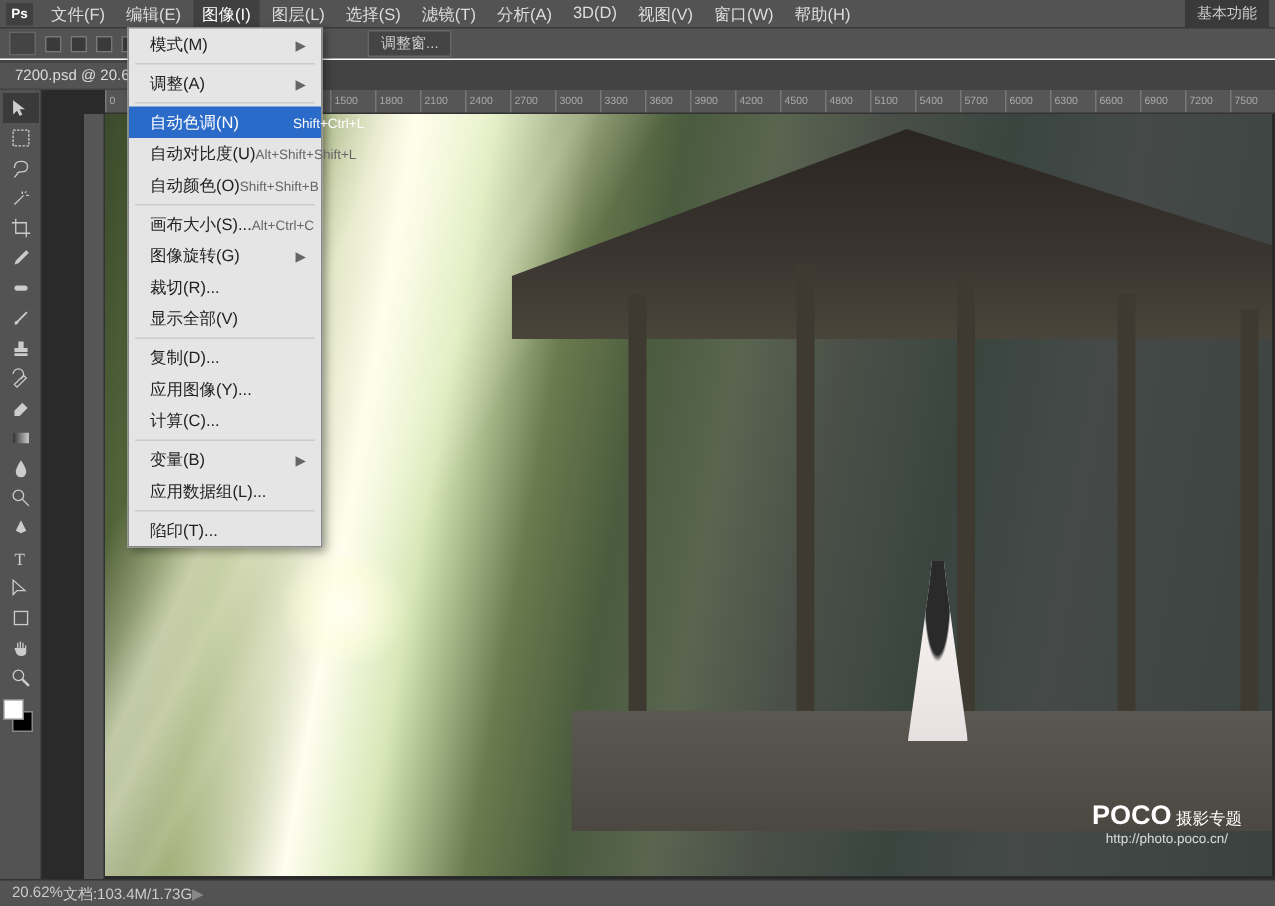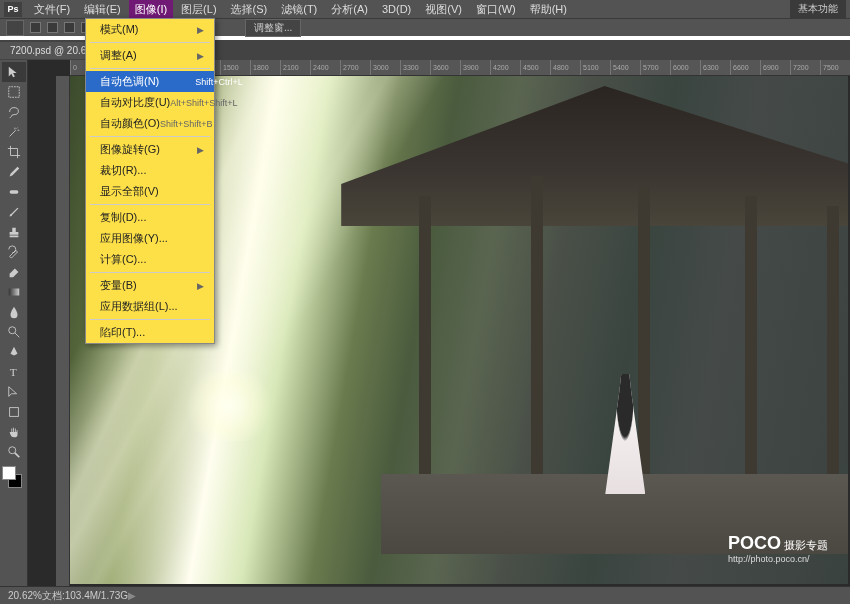--- a/index.html
+++ b/index.html
@@ -33,37 +33,37 @@
       align-items: center;
       justify-content: center;
       margin-right: 4px;
     }
     .menu-item {
       padding: 2px 6px;
       cursor: pointer;
       color: #ddd;
     }
     .menu-item.active {
-      background: #701a75;
+      background: #404040;
       color: #fff;
     }
     .app-tag {
       margin-left: auto;
       background: #3a3a3a;
       padding: 2px 8px;
       font-size: 10px;
     }
     
     .optionsbar {
       display: flex;
       align-items: center;
       height: 22px;
       background: #535353;
       border-top: 1px solid #3a3a3a;
-      border-bottom: 4px solid #ffffff;
+      border-bottom: 1px solid #ffffff;
       padding: 0 6px;
       gap: 6px;
       font-size: 10px;
     }
     .opt-icon {
       width: 18px;
       height: 16px;
       background: #444;
       border: 1px solid #666;
     }
@@ -247,32 +247,32 @@
       top: 58%;
       width: 100px;
       height: 70px;
       background: radial-gradient(circle, rgba(255,255,240,0.95) 0%, rgba(255,255,220,0.5) 40%, transparent 70%);
     }
     .watermark {
       position: absolute;
       right: 20px;
       bottom: 20px;
       color: #fff;
-      text-align: left;
+      text-align: center;
     }
     .watermark .big { font-size: 18px; font-weight: bold; }
     .watermark .small { font-size: 9px; opacity: 0.8; }
     
     
     .dropdown {
       position: absolute;
       left: 85px;
       top: 18px;
       width: 130px;
-      background: #fde047;
+      background: #e5e5e5;
       border: 1px solid #888;
       box-shadow: 2px 2px 6px rgba(0,0,0,0.4);
       color: #222;
       font-size: 11px;
       z-index: 100;
     }
     .dd-row {
       display: flex;
       justify-content: space-between;
       align-items: center;
@@ -530,20 +530,24 @@
     <div class="dd-row">
       <span>自动对比度(U)</span>
       <span class="arrow">Alt+Shift+Shift+L</span>
     </div>
     <div class="dd-row">
       <span>自动颜色(O)</span>
       <span class="arrow">Shift+Shift+B</span>
     </div>
     <div class="dd-sep"></div>
     <div class="dd-row">
+      <span>画布大小(S)...</span>
+      <span class="arrow">Alt+Ctrl+C</span>
+    </div>
+    <div class="dd-row">
       <span>图像旋转(G)</span>
       <span class="arrow">▶</span>
     </div>
     <div class="dd-row">
       <span>裁切(R)...</span>
     </div>
     <div class="dd-row">
       <span>显示全部(V)</span>
     </div>
     <div class="dd-sep"></div>

